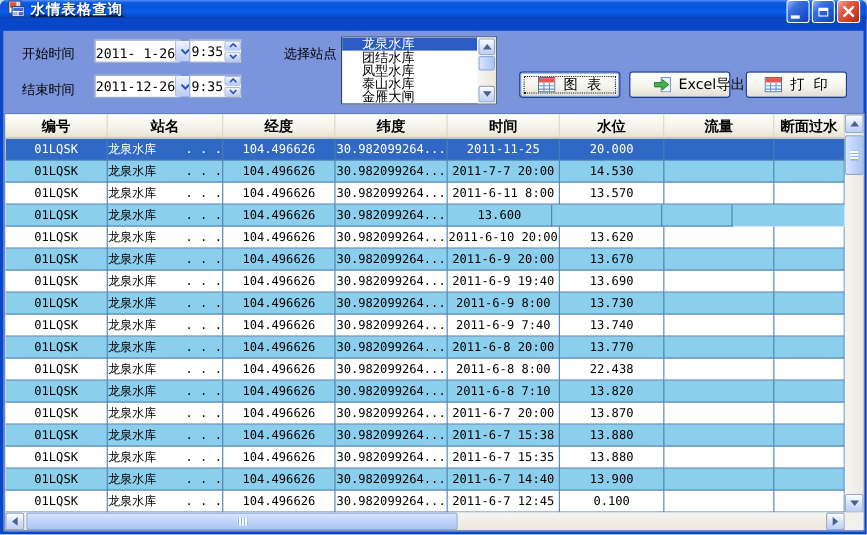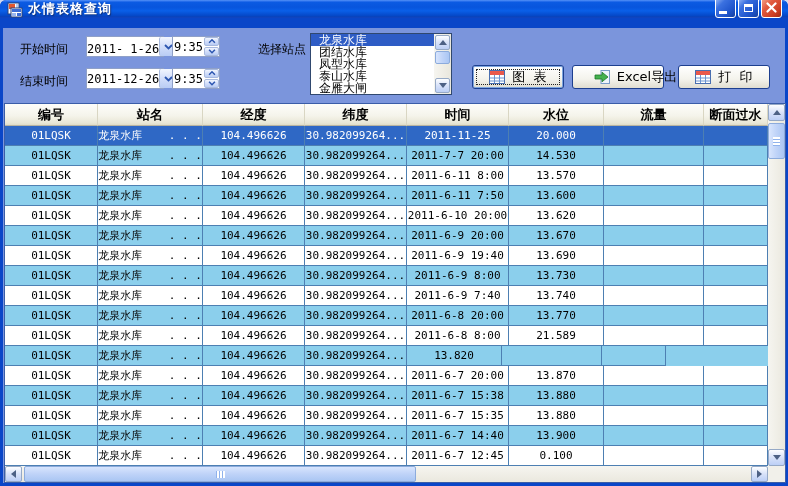--- a/index.html
+++ b/index.html
@@ -7,21 +7,21 @@
   .window{
     position:relative;width:788px;height:486px;overflow:hidden;
     font-family:"DejaVu Sans","Liberation Sans",sans-serif;
     background:#0a46c8;border-radius:6px 6px 0 0;
   }
   
   .titlebar{
     position:absolute;left:0;top:0;width:788px;height:18px;
     border-radius:6px 6px 0 0;
     background:linear-gradient(180deg,#5a96f7 0%,#2e73ee 6%,#0b5ae2 14%,#0855dd 40%,#0a5fe8 60%,#0549c9 86%,#0c3fb4 96%,#1a50d5 100%);
-    display:flex;align-items:flex-end;
+    display:flex;align-items:flex-start;text-decoration:underline;
   }
   .win-icon{width:16px;height:16px;margin:0 5px 0 7px;flex:0 0 auto;}
   .title-text{
     color:#fff;font-weight:bold;font-size:13px;letter-spacing:1px;
     text-shadow:1px 1px 1px #10327e;
   }
   .win-btns{margin-left:auto;margin-right:6px;display:flex;gap:2px;}
   .wbtn{
     width:21px;height:21px;border-radius:3px;border:1px solid #fff;
     display:flex;align-items:center;justify-content:center;cursor:default;
@@ -54,21 +54,21 @@
     width:15px;height:9px;border-radius:2px;
     background:linear-gradient(180deg,#f2f6fe 0%,#d5e0fa 45%,#b9ccf4 100%);
     border:1px solid #a8b9dd;display:flex;align-items:center;justify-content:center;
   }
   
   .listbox{
     position:absolute;left:307px;top:5px;width:142px;height:62px;
     background:#fff;border:1px solid #30486f;display:flex;
   }
   .lb-items{flex:1;overflow:hidden;padding-top:0px;}
-  .lb-item{height:12px;line-height:12px;font-size:12px;padding-left:8px;white-space:nowrap;color:#000;}
+  .lb-item{height:12px;line-height:12px;font-size:12px;padding-left:18px;white-space:nowrap;color:#000;}
   .lb-item.sel{background:#2e5cc5;color:#fff;}
   .lb-scroll{width:17px;flex:0 0 auto;background:linear-gradient(90deg,#f6f5f0,#e9e7dd);position:relative;}
   
   .sbb{
     position:absolute;border:1px solid #96a9c6;border-radius:2px;
     background:linear-gradient(180deg,#fdfeff 0%,#d8e2f9 50%,#bccff6 100%);
     display:flex;align-items:center;justify-content:center;
   }
   .sb-thumb{
     position:absolute;border:1px solid #8cabdc;border-radius:2px;
@@ -292,21 +292,20 @@
             <div class="cell c4">2011-6-11 8:00</div>
             <div class="cell c5">13.570</div>
             <div class="cell c6"></div>
             <div class="cell c7"></div>
           </div>
           <div class="row alt">
             <div class="cell c0">01LQSK</div>
             <div class="cell c1">龙泉水库    . . .</div>
             <div class="cell c2">104.496626</div>
             <div class="cell c3">30.982099264...</div>
-            <div class="cell c4">2011-6-11 7:50</div>
             <div class="cell c5">13.600</div>
             <div class="cell c6"></div>
             <div class="cell c7"></div>
           </div>
           <div class="row">
             <div class="cell c0">01LQSK</div>
             <div class="cell c1">龙泉水库    . . .</div>
             <div class="cell c2">104.496626</div>
             <div class="cell c3">30.982099264...</div>
             <div class="cell c4">2011-6-10 20:00</div>
@@ -363,29 +362,30 @@
             <div class="cell c5">13.770</div>
             <div class="cell c6"></div>
             <div class="cell c7"></div>
           </div>
           <div class="row">
             <div class="cell c0">01LQSK</div>
             <div class="cell c1">龙泉水库    . . .</div>
             <div class="cell c2">104.496626</div>
             <div class="cell c3">30.982099264...</div>
             <div class="cell c4">2011-6-8 8:00</div>
-            <div class="cell c5">21.589</div>
-            <div class="cell c6"></div>
-            <div class="cell c7"></div>
-          </div>
-          <div class="row alt">
-            <div class="cell c0">01LQSK</div>
-            <div class="cell c1">龙泉水库    . . .</div>
-            <div class="cell c2">104.496626</div>
-            <div class="cell c3">30.982099264...</div>
+            <div class="cell c5">22.438</div>
+            <div class="cell c6"></div>
+            <div class="cell c7"></div>
+          </div>
+          <div class="row alt">
+            <div class="cell c0">01LQSK</div>
+            <div class="cell c1">龙泉水库    . . .</div>
+            <div class="cell c2">104.496626</div>
+            <div class="cell c3">30.982099264...</div>
+            <div class="cell c4">2011-6-8 7:10</div>
             <div class="cell c5">13.820</div>
             <div class="cell c6"></div>
             <div class="cell c7"></div>
           </div>
           <div class="row">
             <div class="cell c0">01LQSK</div>
             <div class="cell c1">龙泉水库    . . .</div>
             <div class="cell c2">104.496626</div>
             <div class="cell c3">30.982099264...</div>
             <div class="cell c4">2011-6-7 20:00</div>

